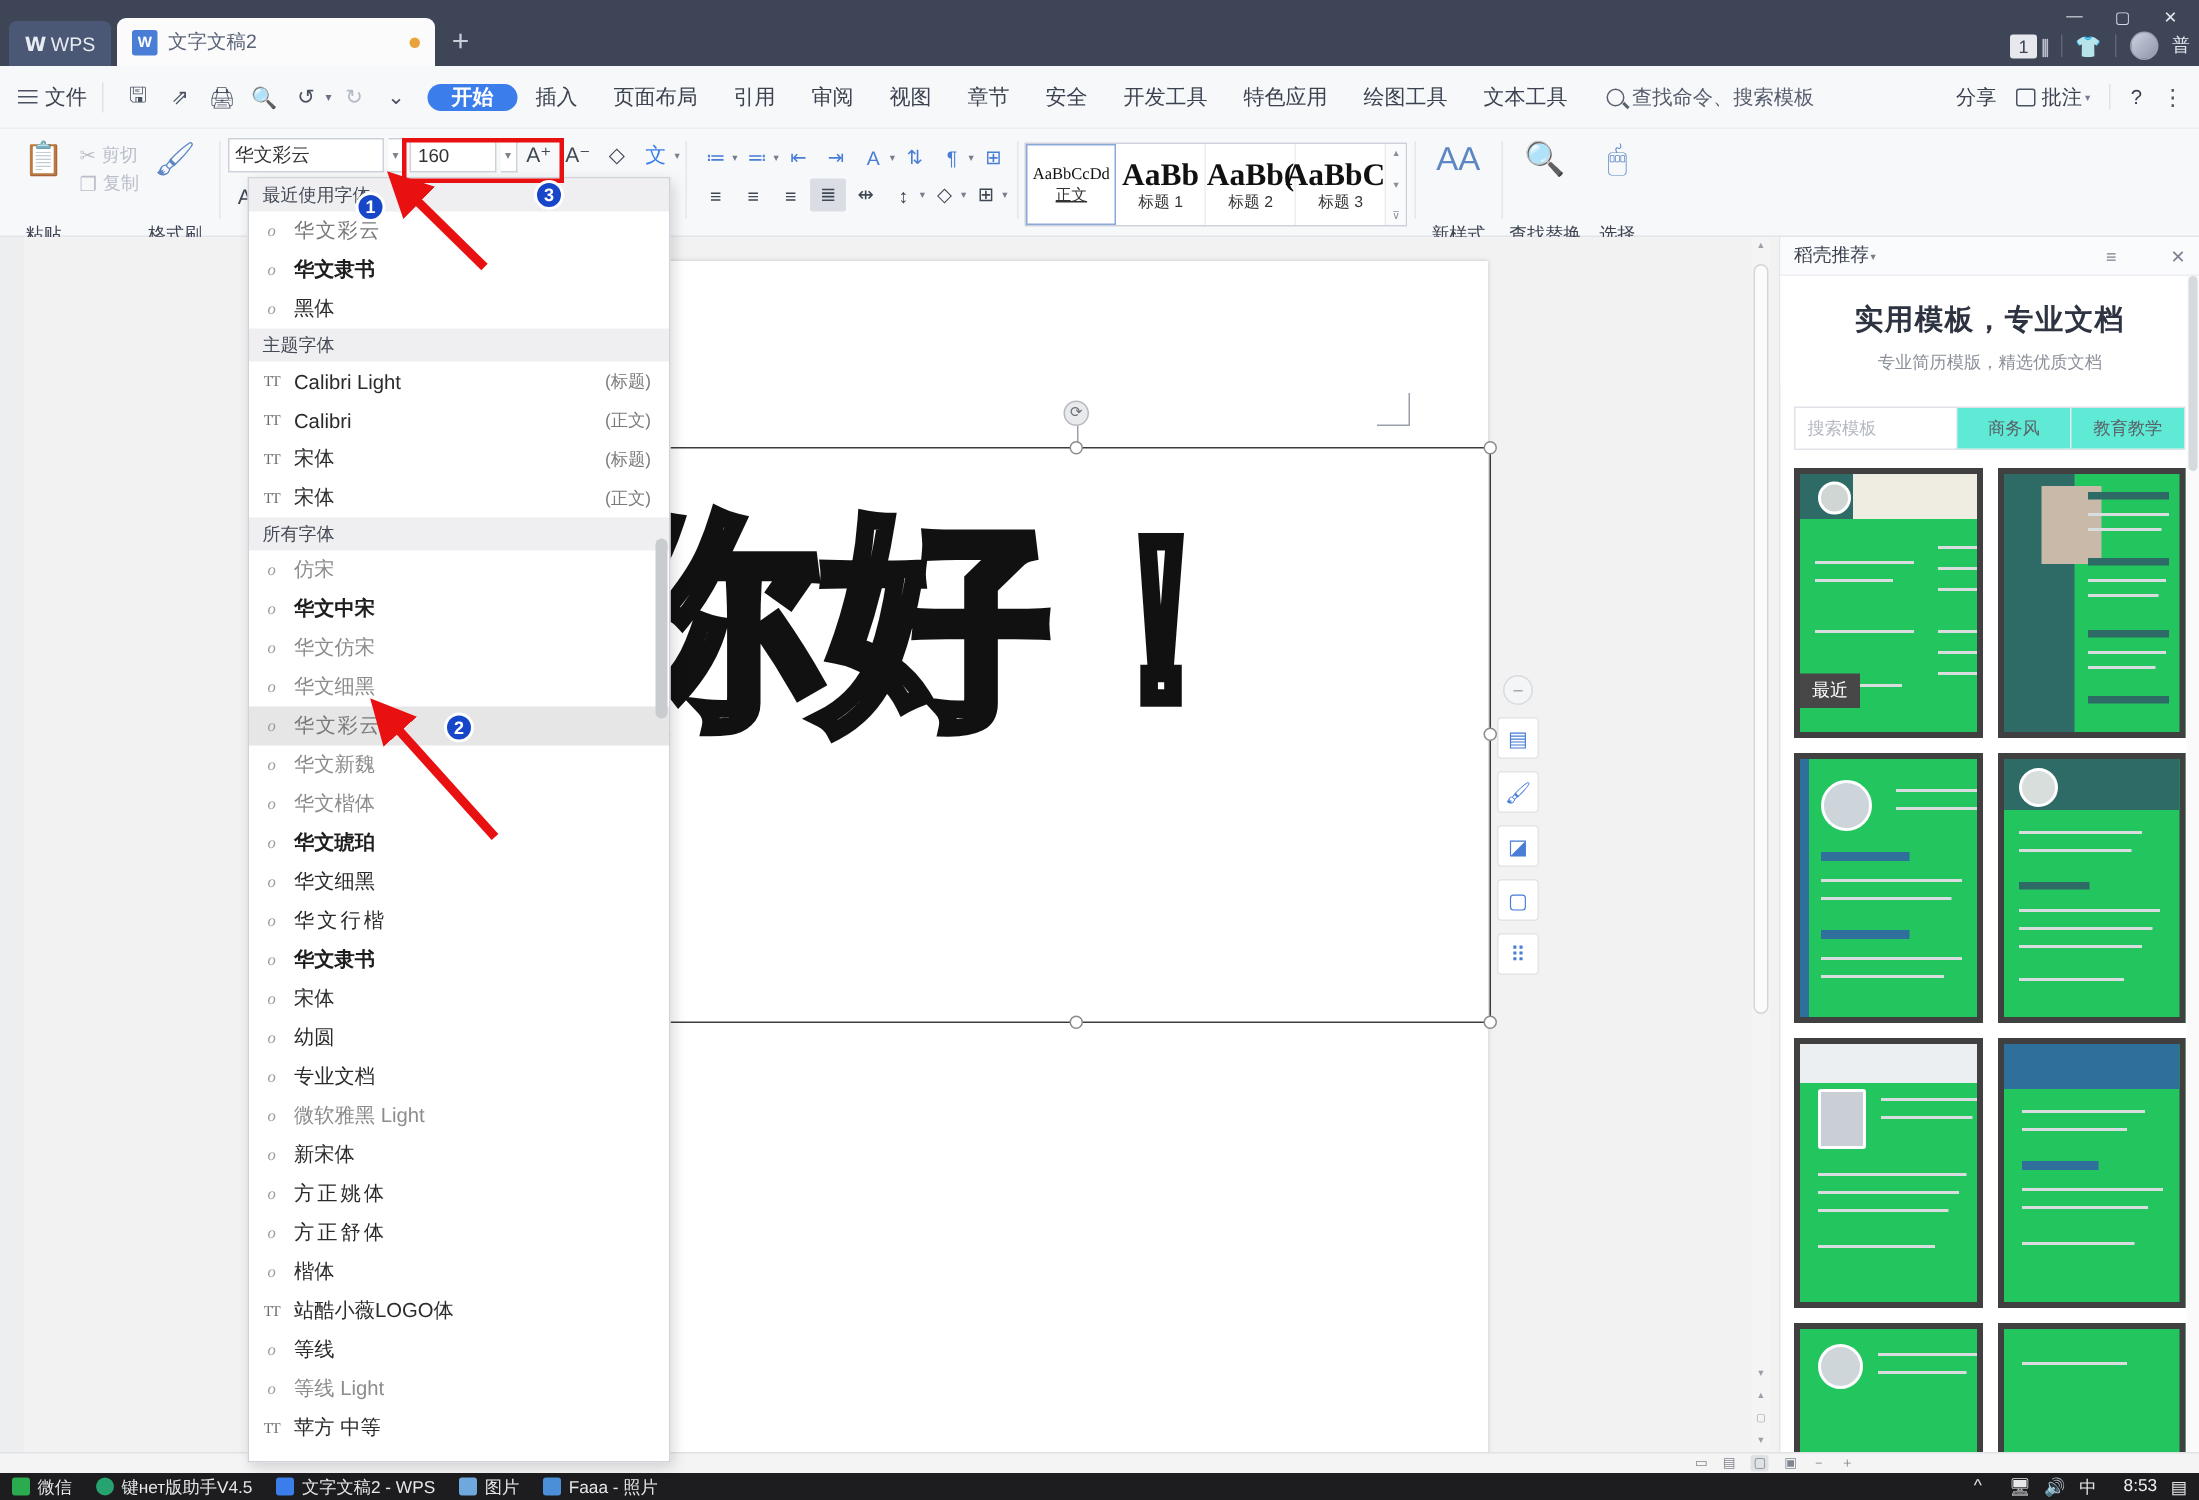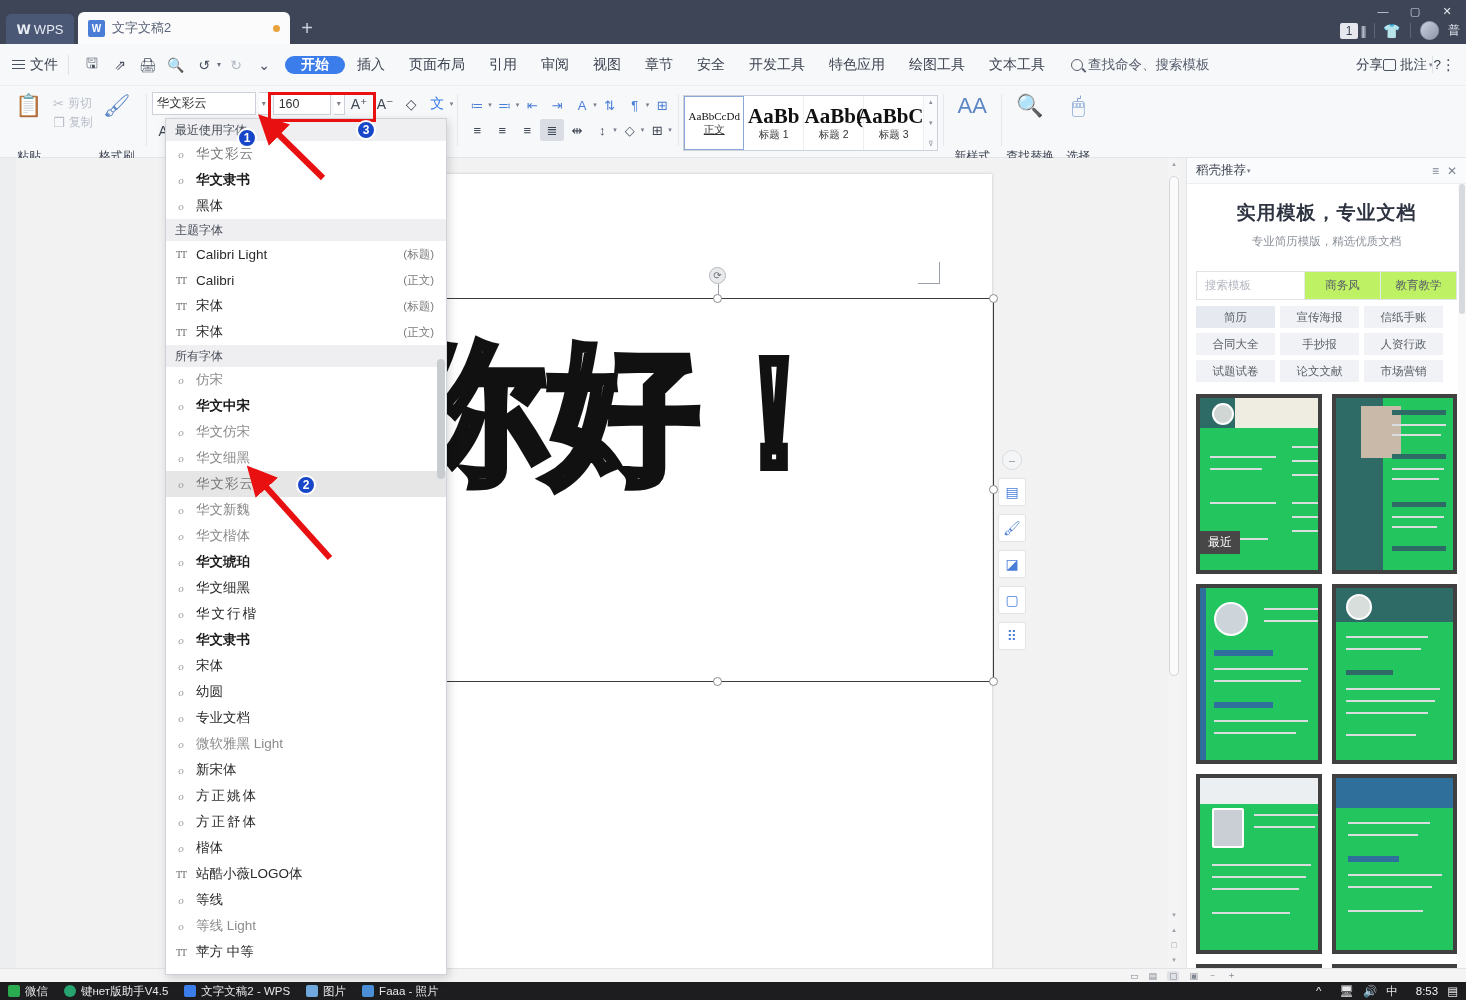--- a/index.html
+++ b/index.html
@@ -102,21 +102,21 @@
   }
   .mag {
     width: 12px; height: 12px; border: 1.5px solid #5a616f; border-radius: 50%;
     position: relative; display: inline-block;
   }
   .mag::after {
     content: ''; position: absolute; width: 1.5px; height: 5px; background: #5a616f;
     right: -2px; bottom: -3px; transform: rotate(-45deg);
   }
   .menu-right {
-    position: absolute; right: 10px; display: flex; align-items: center; 
+    position: absolute; right: 10px; display: flex; align-items: center; gap: 13px;
     font-size: 13.5px; color: #3c4250;
   }
   .mr-item { display: flex; align-items: center; gap: 4px; }
   .comment-ic {
     width: 13px; height: 12px; border: 1.3px solid #4a5261; border-radius: 2px;
     position: relative;
   }
   .mr-sep { width: 1px; height: 17px; background: #dfe2e8; }
   .dots3 { font-size: 15px; color: #4a5261; letter-spacing: 0; }
 
@@ -252,32 +252,33 @@
 
   
   .taskpane {
     position: absolute; top: 158px; left: 1186px; width: 280px; height: 810px;
     background: #fff; border-left: 1px solid #e3e5e9;
   }
   .tp-head {
     height: 26px; display: flex; align-items: center; padding: 0 9px;
     font-size: 12.5px; color: #3c4250; background: #fafbfc;
     border-bottom: 1px solid #eceef1;
+    gap: 28px;
   }
   .tp-head .ttl { flex: 1; display: flex; align-items: center; gap: 3px; }
   .tp-head .ic { color: #7d848f; font-size: 12px; margin-left: 8px; }
   .tp-hero { padding: 16px 10px 8px; text-align: center; background: #fff; }
   .tp-hero h1 { font-size: 19px; color: #2d3340; letter-spacing: 1px; }
   .tp-hero p { font-size: 11.5px; color: #8b9099; margin-top: 8px; }
   .tp-searchrow {
     margin: 14px 9px 0; display: flex; border: 1px solid #dfe2e7; background: #fff;
   }
   .tp-searchin { flex: 1; padding: 6px 8px; font-size: 11.5px; color: #b3b8c0; }
   .tp-sbtn {
-    width: 76px; background: #bef264; font-size: 11.5px; color: #5a6068;
+    width: 76px; background: #5eead4; font-size: 11.5px; color: #5a6068;
     display: flex; align-items: center; justify-content: center; border-left: 1px solid #e6e9ed;
   }
   .tp-chips { margin: 6px 9px 0; display: flex; flex-wrap: wrap; gap: 5px; }
   .chip {
     width: 79px; height: 22px; background: #f0f2f5; font-size: 11.5px; color: #5a6068;
     display: flex; align-items: center; justify-content: center;
   }
   .chip.hl { background: #e6e9ef; }
   .tp-grid { margin: 12px 9px 0; display: grid; grid-template-columns: 1fr 1fr; gap: 10px 10px; }
   .thumb {
@@ -632,31 +633,20 @@
       <h1>实用模板，专业文档</h1>
       <p>专业简历模版，精选优质文档</p>
     </div>
 
     <div class="tp-searchrow">
       <div class="tp-searchin">搜索模板</div>
       <div class="tp-sbtn">商务风</div>
       <div class="tp-sbtn">教育教学</div>
     </div>
 
-    <div class="tp-chips">
-      <span class="chip hl">简历</span>
-      <span class="chip">宣传海报</span>
-      <span class="chip">信纸手账</span>
-      <span class="chip">合同大全</span>
-      <span class="chip">手抄报</span>
-      <span class="chip">人资行政</span>
-      <span class="chip">试题试卷</span>
-      <span class="chip">论文文献</span>
-      <span class="chip">市场营销</span>
-    </div>
 
     <div class="tp-grid">
       <div class="thumb">
         <span class="rz headg"></span>
         <span class="rz av"></span>
         <span class="rz ln" style="left:10px; top:58px; width:66px;"></span>
         <span class="rz ln" style="left:10px; top:70px; width:52px;"></span>
         <span class="rz ln" style="left:92px; top:48px; width:130px;"></span>
         <span class="rz ln" style="left:92px; top:62px; width:130px;"></span>
         <span class="rz ln" style="left:92px; top:76px; width:110px;"></span>

